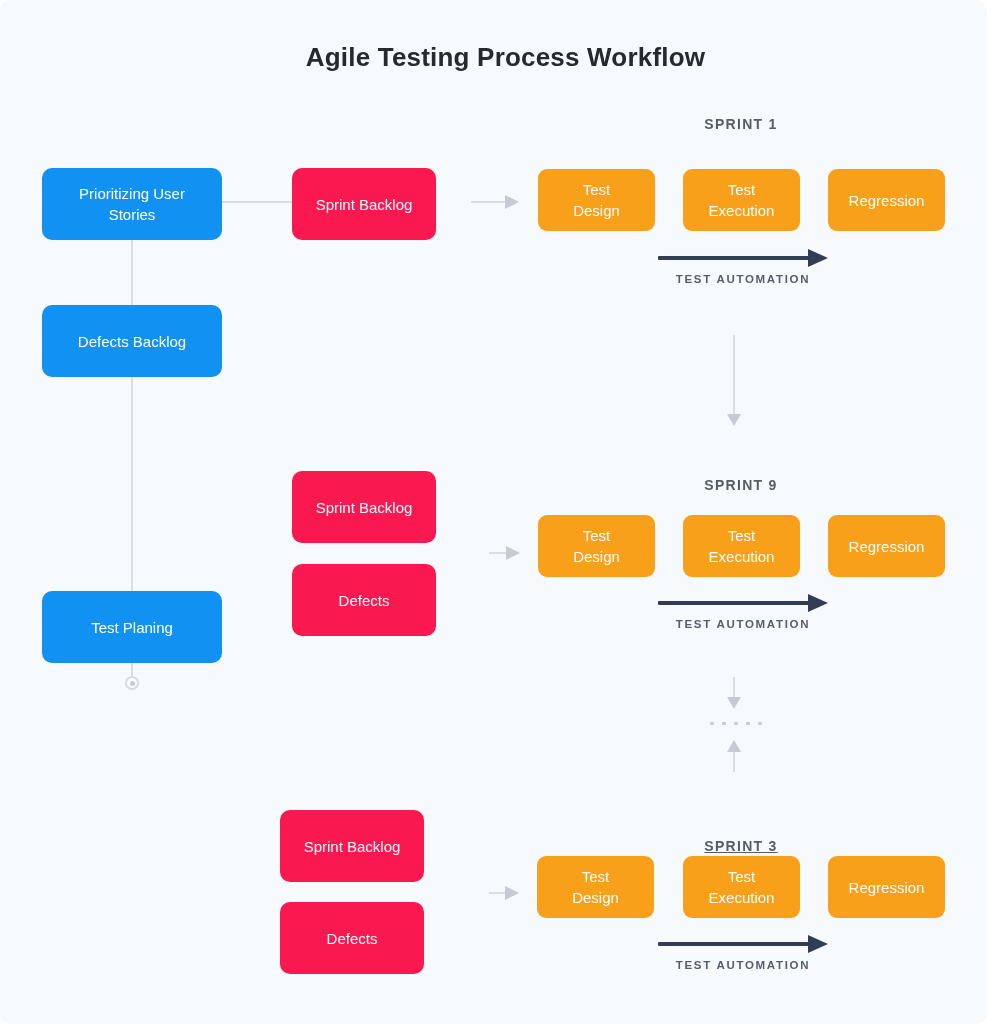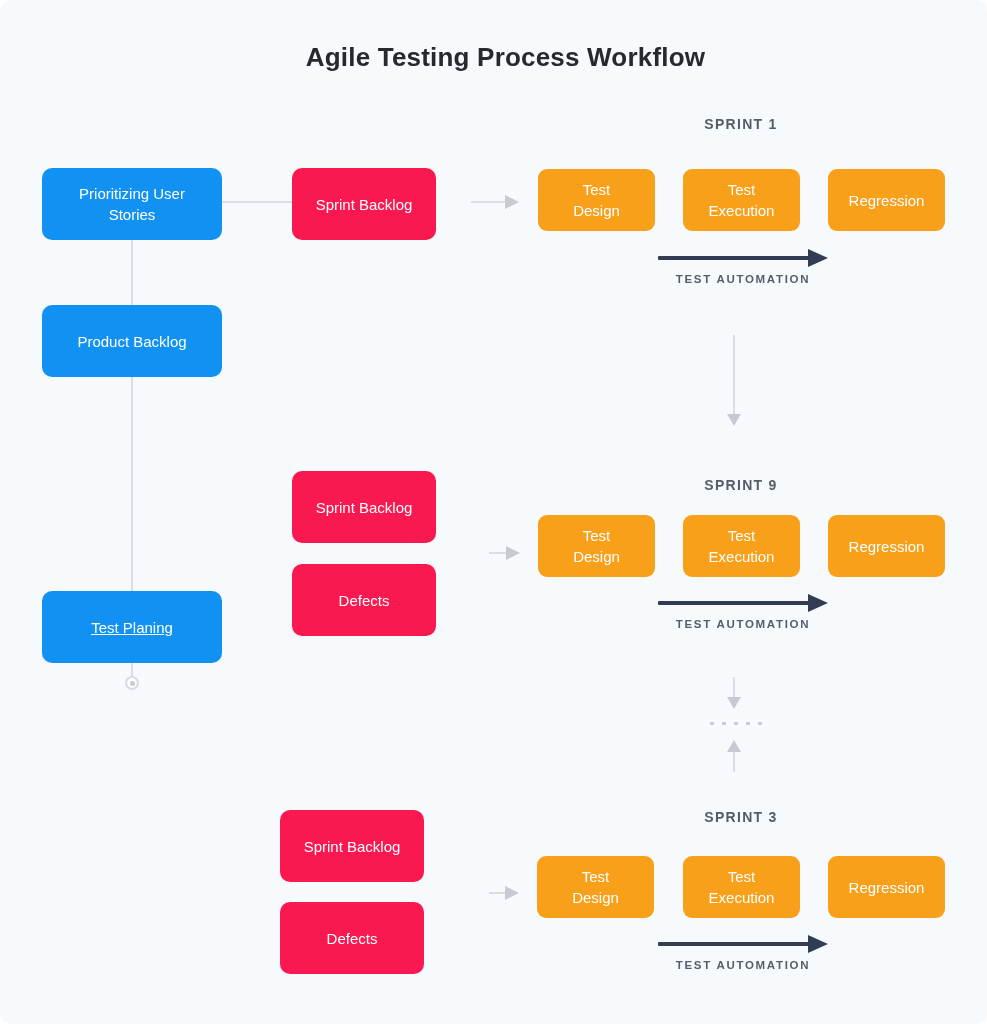--- a/index.html
+++ b/index.html
@@ -47,22 +47,22 @@
   <h1 class="title">Agile Testing Process Workflow</h1>
 
   <div class="vline" style="left:131px;top:240px;height:437px;"></div>
   <div class="hline" style="left:222px;top:201px;width:70px;"></div>
   <div class="end-circle">
       <div class="end-dot"></div>
     </div>
 
   <div class="node blue" style="left:42px;top:168px;">Prioritizing User
 Stories</div>
-  <div class="node blue" style="left:42px;top:305px;">Product Backlog</div>
-  <div class="node blue" style="left:42px;top:591px;text-decoration:underline;">Test Planing</div>
+  <div class="node blue" style="left:42px;top:305px;">Defects Backlog</div>
+  <div class="node blue" style="left:42px;top:591px;">Test Planing</div>
 
   <div class="node pink" style="left:292px;top:168px;">Sprint Backlog</div>
 
   <div class="hline" style="left:471px;top:201px;width:35px;"></div>
   <div class="tri right-gray" style="left:505px;top:195px;"></div>
 
   <div class="sprint-heading" style="left:656px;top:116px;">SPRINT 1</div>
 
   <div class="node stage" style="left:538px;top:169px;">Test
 Design</div>
@@ -106,21 +106,21 @@
 
   <div class="tri up-gray" style="left:727px;top:740px;"></div>
   <div class="vline" style="left:733px;top:752px;height:20px;"></div>
 
   <div class="node pink" style="left:280px;top:810px;">Sprint Backlog</div>
   <div class="node pink" style="left:280px;top:902px;">Defects</div>
 
   <div class="hline" style="left:489px;top:892px;width:17px;"></div>
   <div class="tri right-gray" style="left:505px;top:886px;"></div>
 
-  <div class="sprint-heading" style="left:656px;top:809px;">SPRINT 3</div>
+  <div class="sprint-heading" style="left:656px;top:838px;text-decoration:underline;">SPRINT 3</div>
 
   <div class="node stage" style="left:537px;top:856px;">Test
 Design</div>
   <div class="node stage" style="left:683px;top:856px;">Test
 Execution</div>
   <div class="node stage" style="left:828px;top:856px;">Regression</div>
 
   <div class="navy-shaft" style="left:658px;top:942px;width:152px;"></div>
   <div class="tri right-navy" style="left:808px;top:935px;"></div>
   <div class="auto-label" style="left:638px;top:959px;">TEST AUTOMATION</div>

